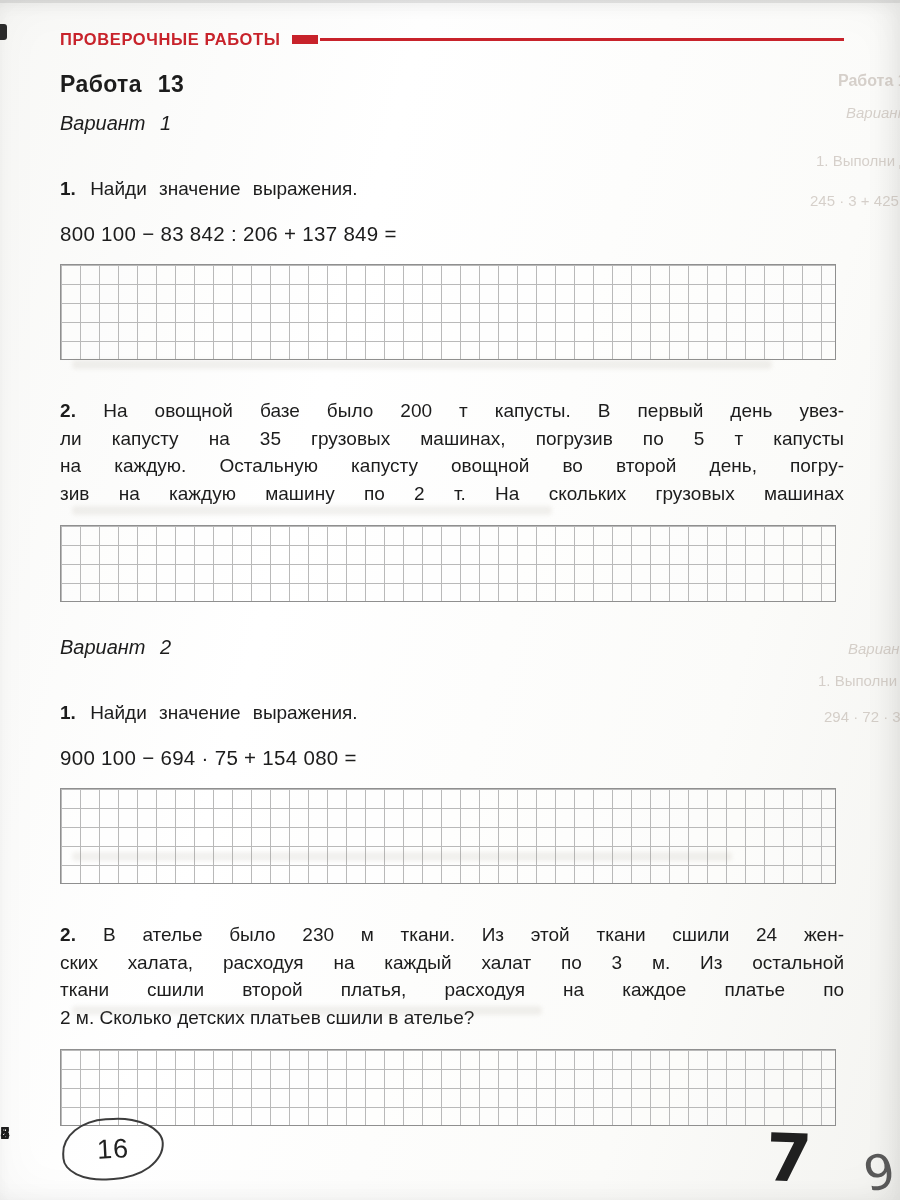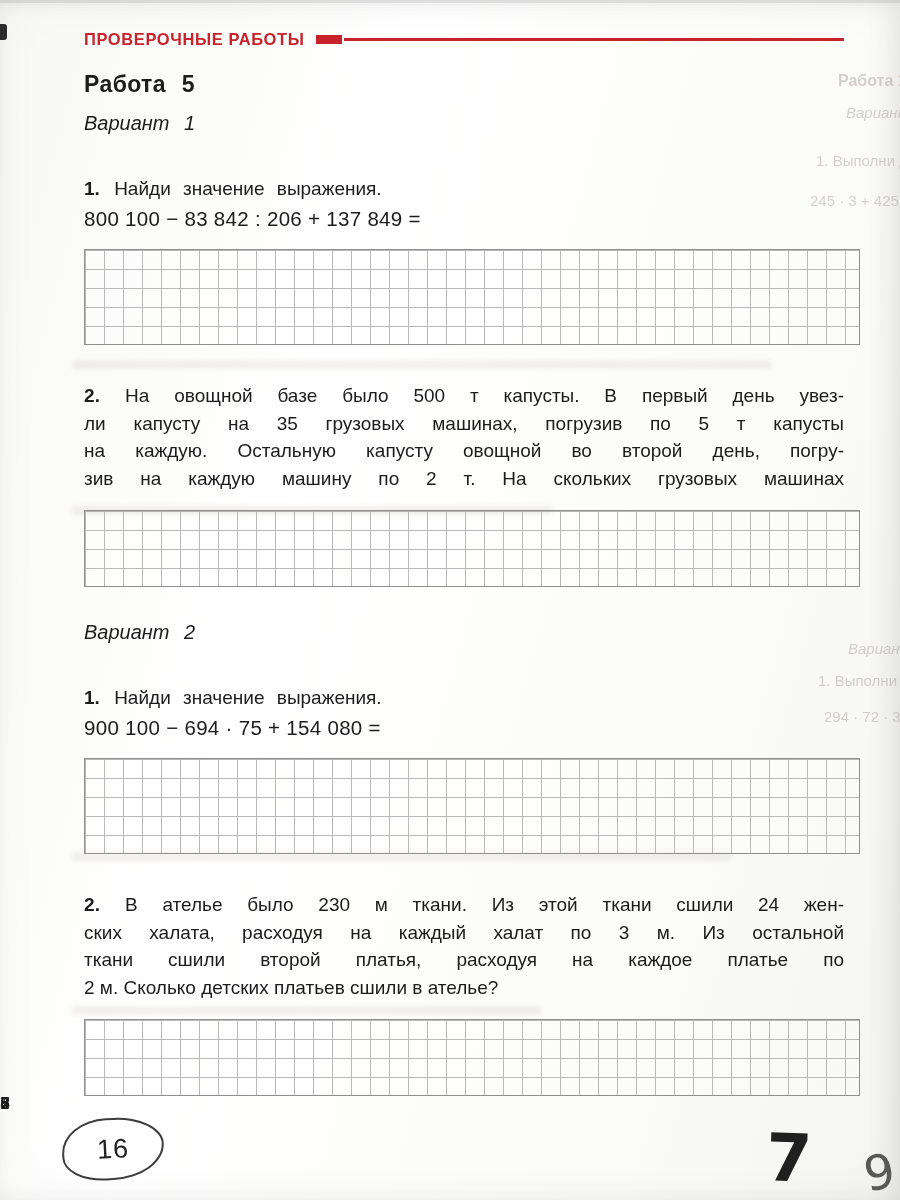--- a/index.html
+++ b/index.html
@@ -8,21 +8,21 @@
 
   .page {
     position: relative;
     width: 900px;
     height: 1200px;
     overflow: hidden;
     background: linear-gradient(105deg, #f8f8f6 0%, #ffffff 35%, #fbfbf9 75%, #f4f4f1 100%);
     box-shadow: inset 0 0 50px rgba(0,0,0,0.035), inset -14px 0 22px rgba(0,0,0,0.05), inset 0 6px 14px rgba(0,0,0,0.03);
   }
 
-  .content { padding: 30px 56px 0 84px; }
+  .content { padding: 30px 56px 0 60px; }
 
   
   .header-row { display: flex; align-items: center; }
   .header-title {
     color: #c8232b;
     font-weight: bold;
     font-size: 16.5px;
     letter-spacing: 0.6px;
     white-space: nowrap;
   }
@@ -41,21 +41,21 @@
     margin-top: 14px;
     font-size: 20px;
     font-style: italic;
     word-spacing: 9px;
   }
   .variant-label.second { margin-top: 34px; }
 
   .task-head { margin-top: 43px; font-size: 19px; word-spacing: 7px; }
   .task-head b { margin-right: 2px; }
 
-  .expression { margin-top: 7px; font-size: 20.5px; letter-spacing: 0.3px; }
+  .expression { margin-top: 22px; font-size: 20.5px; letter-spacing: 0.3px; }
 
   .grid {
     margin-top: 18px;
     width: 776px;
     border: 1px solid #8f8f8f;
     background-image:
       linear-gradient(to right, #b9b9b9 1px, transparent 1px),
       linear-gradient(to bottom, #b9b9b9 1px, transparent 1px);
     background-size: 19px 19px;
     background-color: rgba(255,255,255,0.35);
@@ -143,34 +143,34 @@
   <span class="ghost g6">294 · 72 · 3 + 800</span>
 
   <div class="content">
 
     <div class="header-row">
       <span class="header-title">ПРОВЕРОЧНЫЕ РАБОТЫ</span>
       <span class="header-block"></span>
       <span class="header-line"></span>
     </div>
 
-    <div class="work-title">Работа  5</div>
+    <div class="work-title">Работа  13</div>
 
     <div class="variant-label">Вариант  1</div>
 
     <div class="task-head">
       <b>1.</b>
       <span>Найди значение выражения.</span>
     </div>
     <div class="expression">800 100 − 83 842 : 206 + 137 849 =</div>
 
     <div class="grid rows5"></div>
 
     <div class="para">
-      <div class="jline"><b>2.</b> <span>На овощной базе было 500 т капусты. В первый день увез-</span></div>
+      <div class="jline"><b>2.</b> <span>На овощной базе было 200 т капусты. В первый день увез-</span></div>
       <div class="jline">ли капусту на 35 грузовых машинах, погрузив по 5 т капусты</div>
       <div class="jline">на каждую. Остальную капусту овощной во второй день, погру-</div>
       <div class="jline">зив на каждую машину по 2 т. На скольких грузовых машинах</div>
     </div>
 
     <div class="grid rows4"></div>
 
     <div class="variant-label second">Вариант  2</div>
 
     <div class="task-head">

